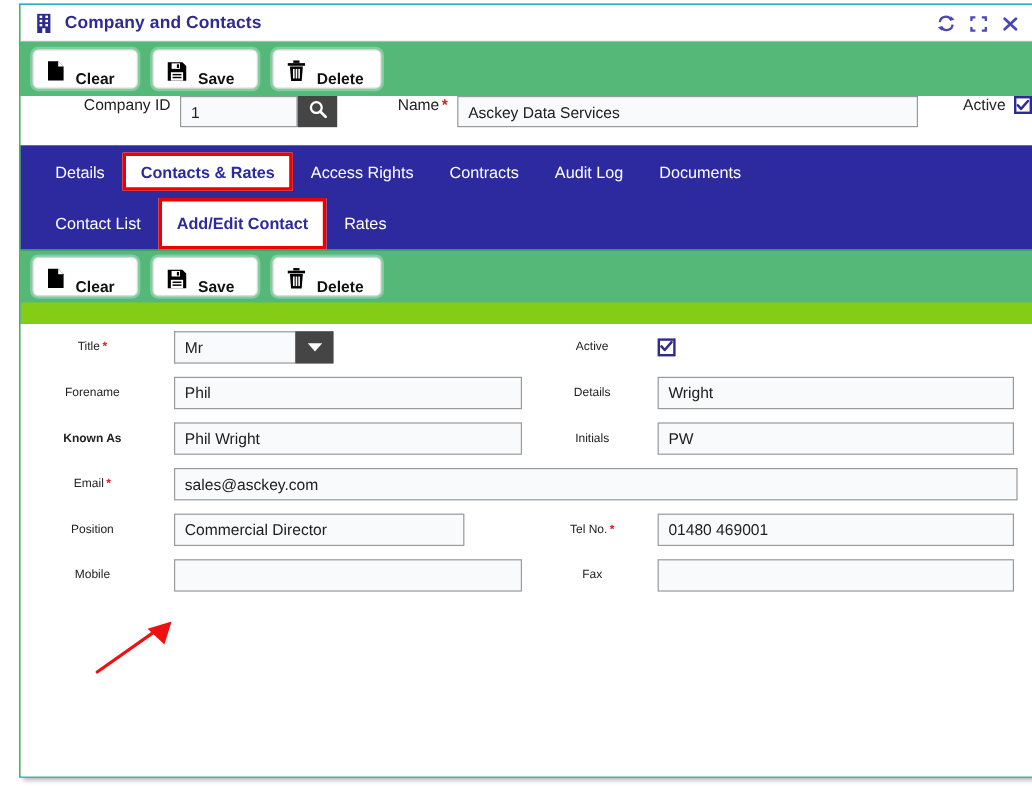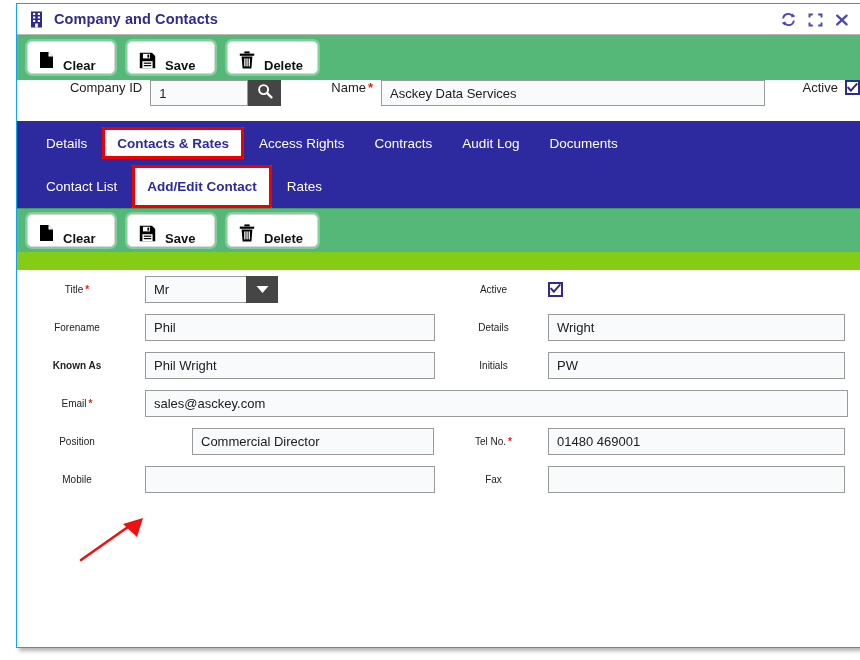--- a/index.html
+++ b/index.html
@@ -462,21 +462,21 @@
       <div class="frow">
         <span class="lbl-cell" style="width:128px;">
           <span>Email</span><span class="req">*</span>
         </span>
         <div class="inp" style="width:703px;">sales@asckey.com</div>
       </div>
 
       <div class="frow">
         <div class="lcol">
           <span class="lbl-cell" style="width:128px;">Position</span>
-          <div class="inp" style="width:242px;margin-left:47px;">Commercial Director</div>
+          <div class="inp" style="width:242px;">Commercial Director</div>
         </div>
         <div class="rcol">
           <span class="lbl-cell" style="width:101px;">
             <span>Tel No.</span><span class="req">*</span>
           </span>
           <div class="inp" style="width:297px;">01480 469001</div>
         </div>
       </div>
 
       <div class="frow">

